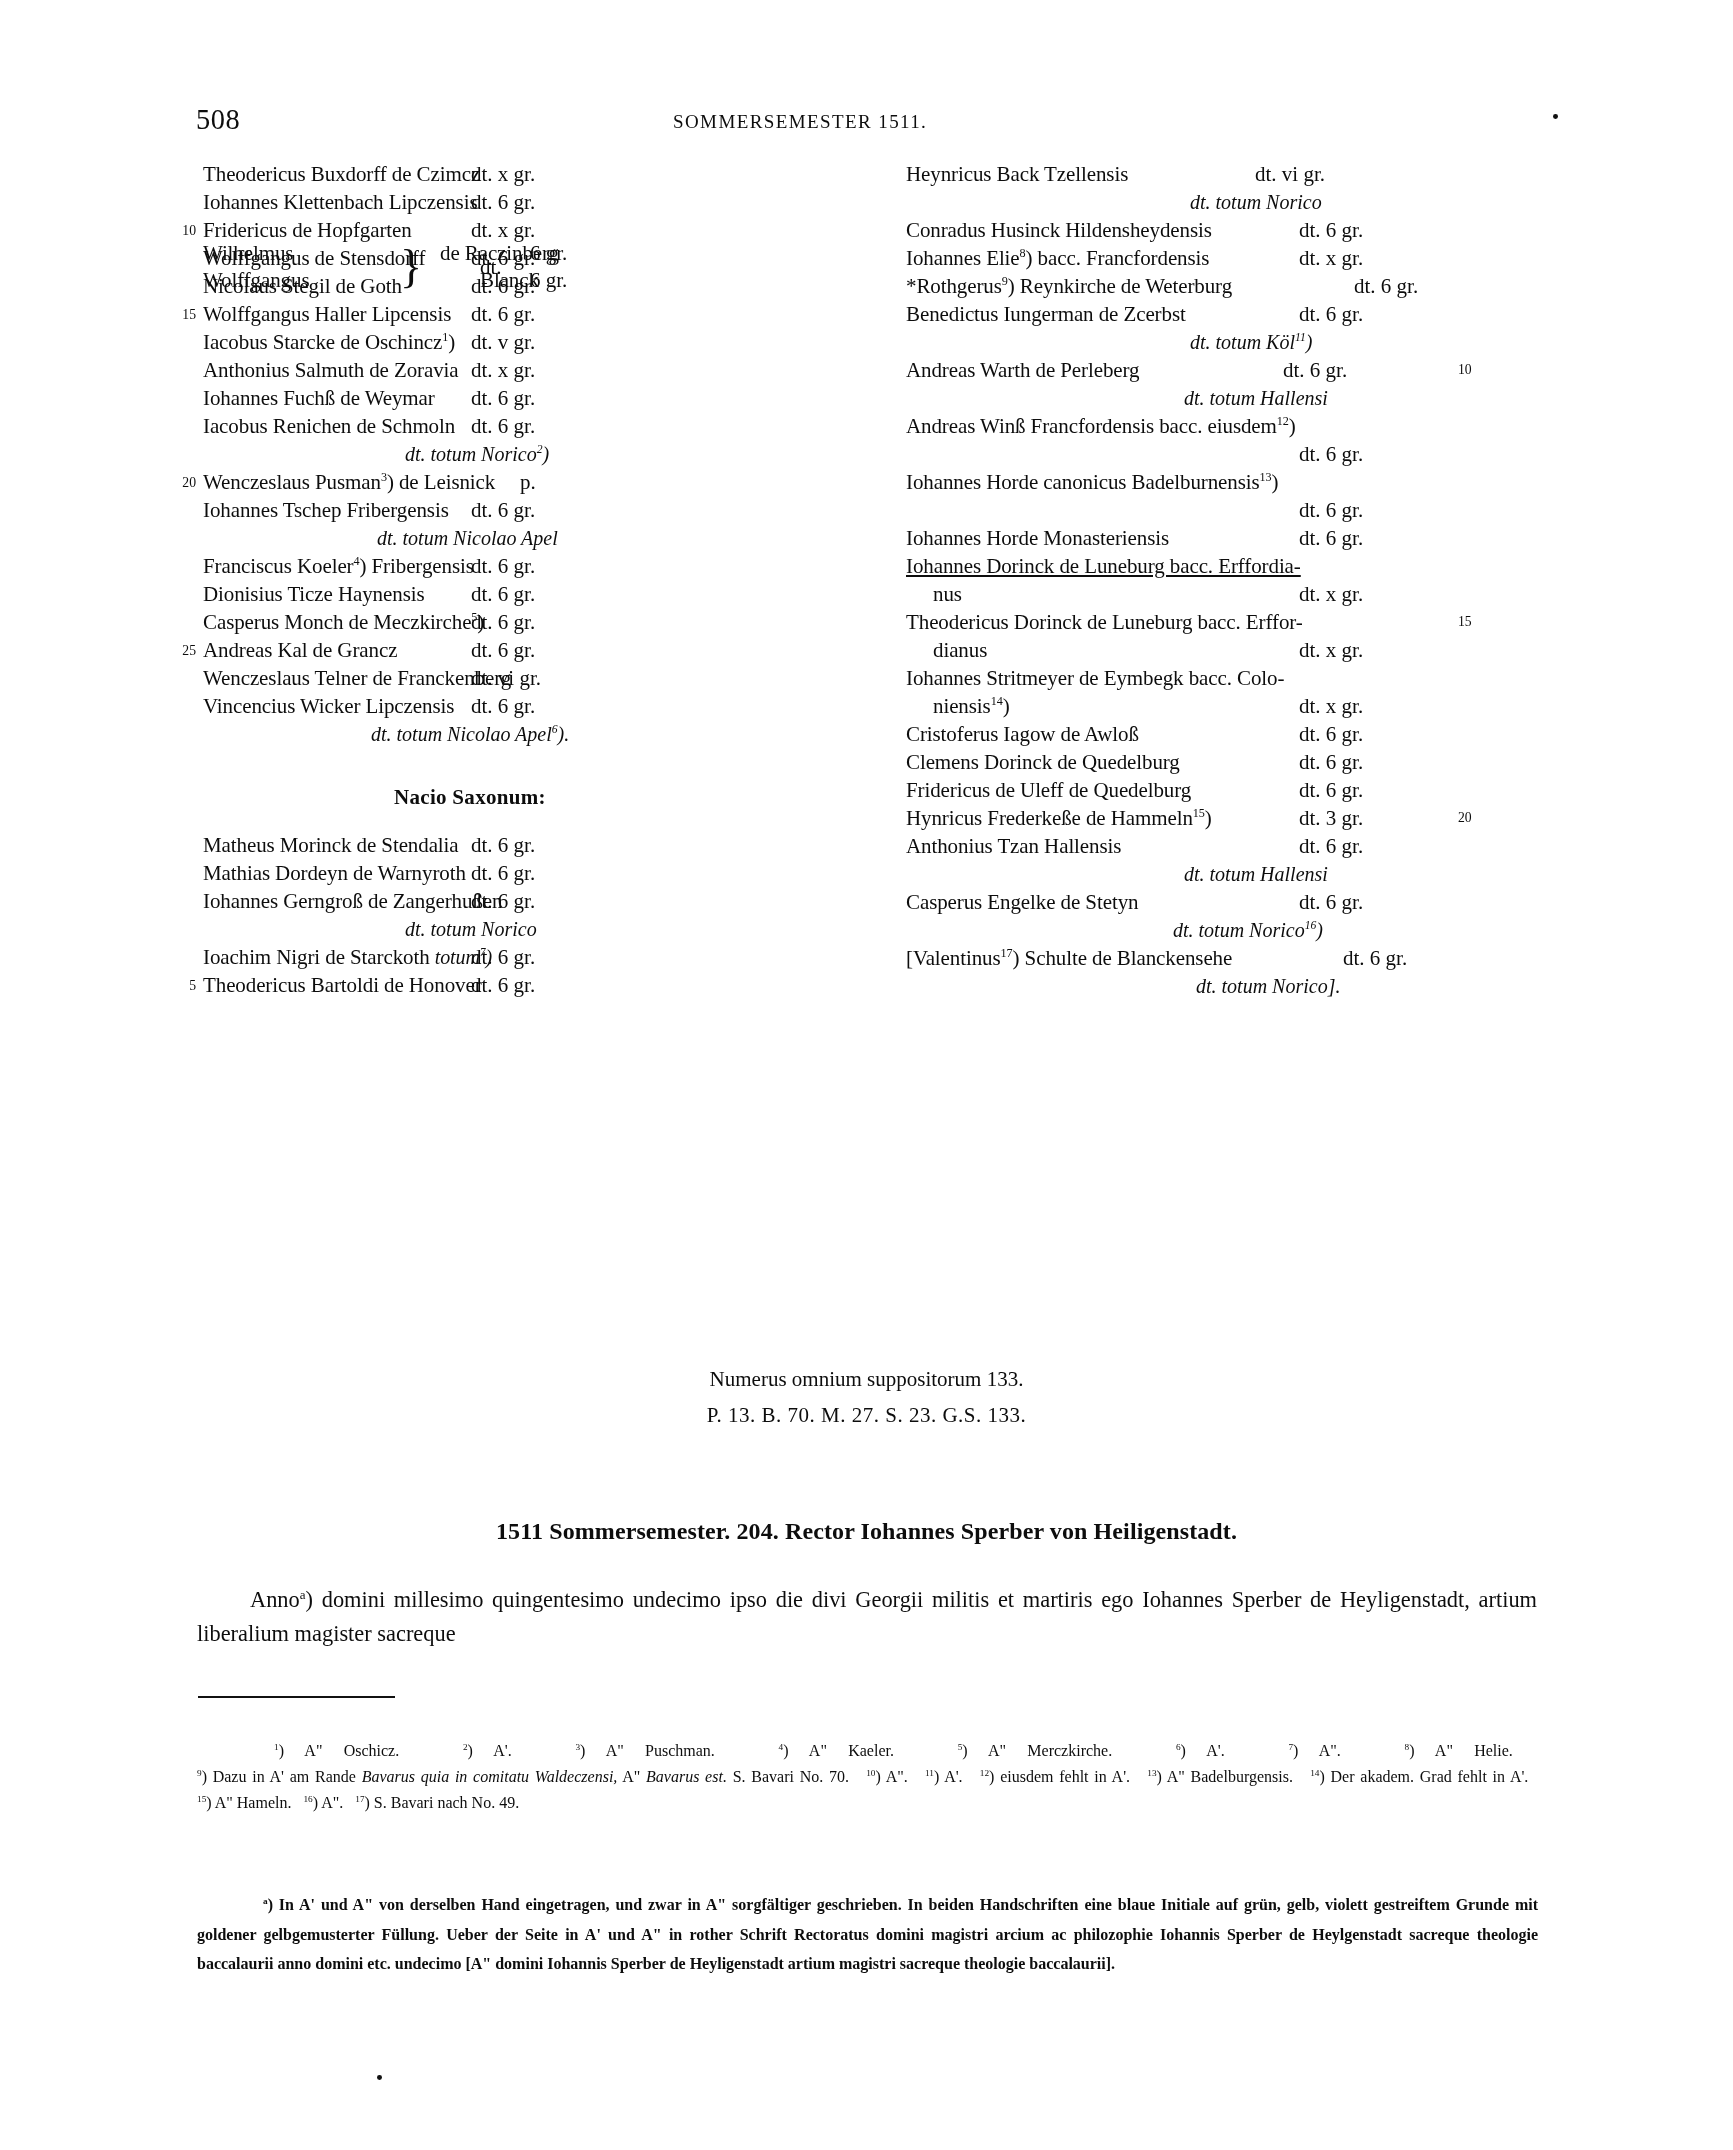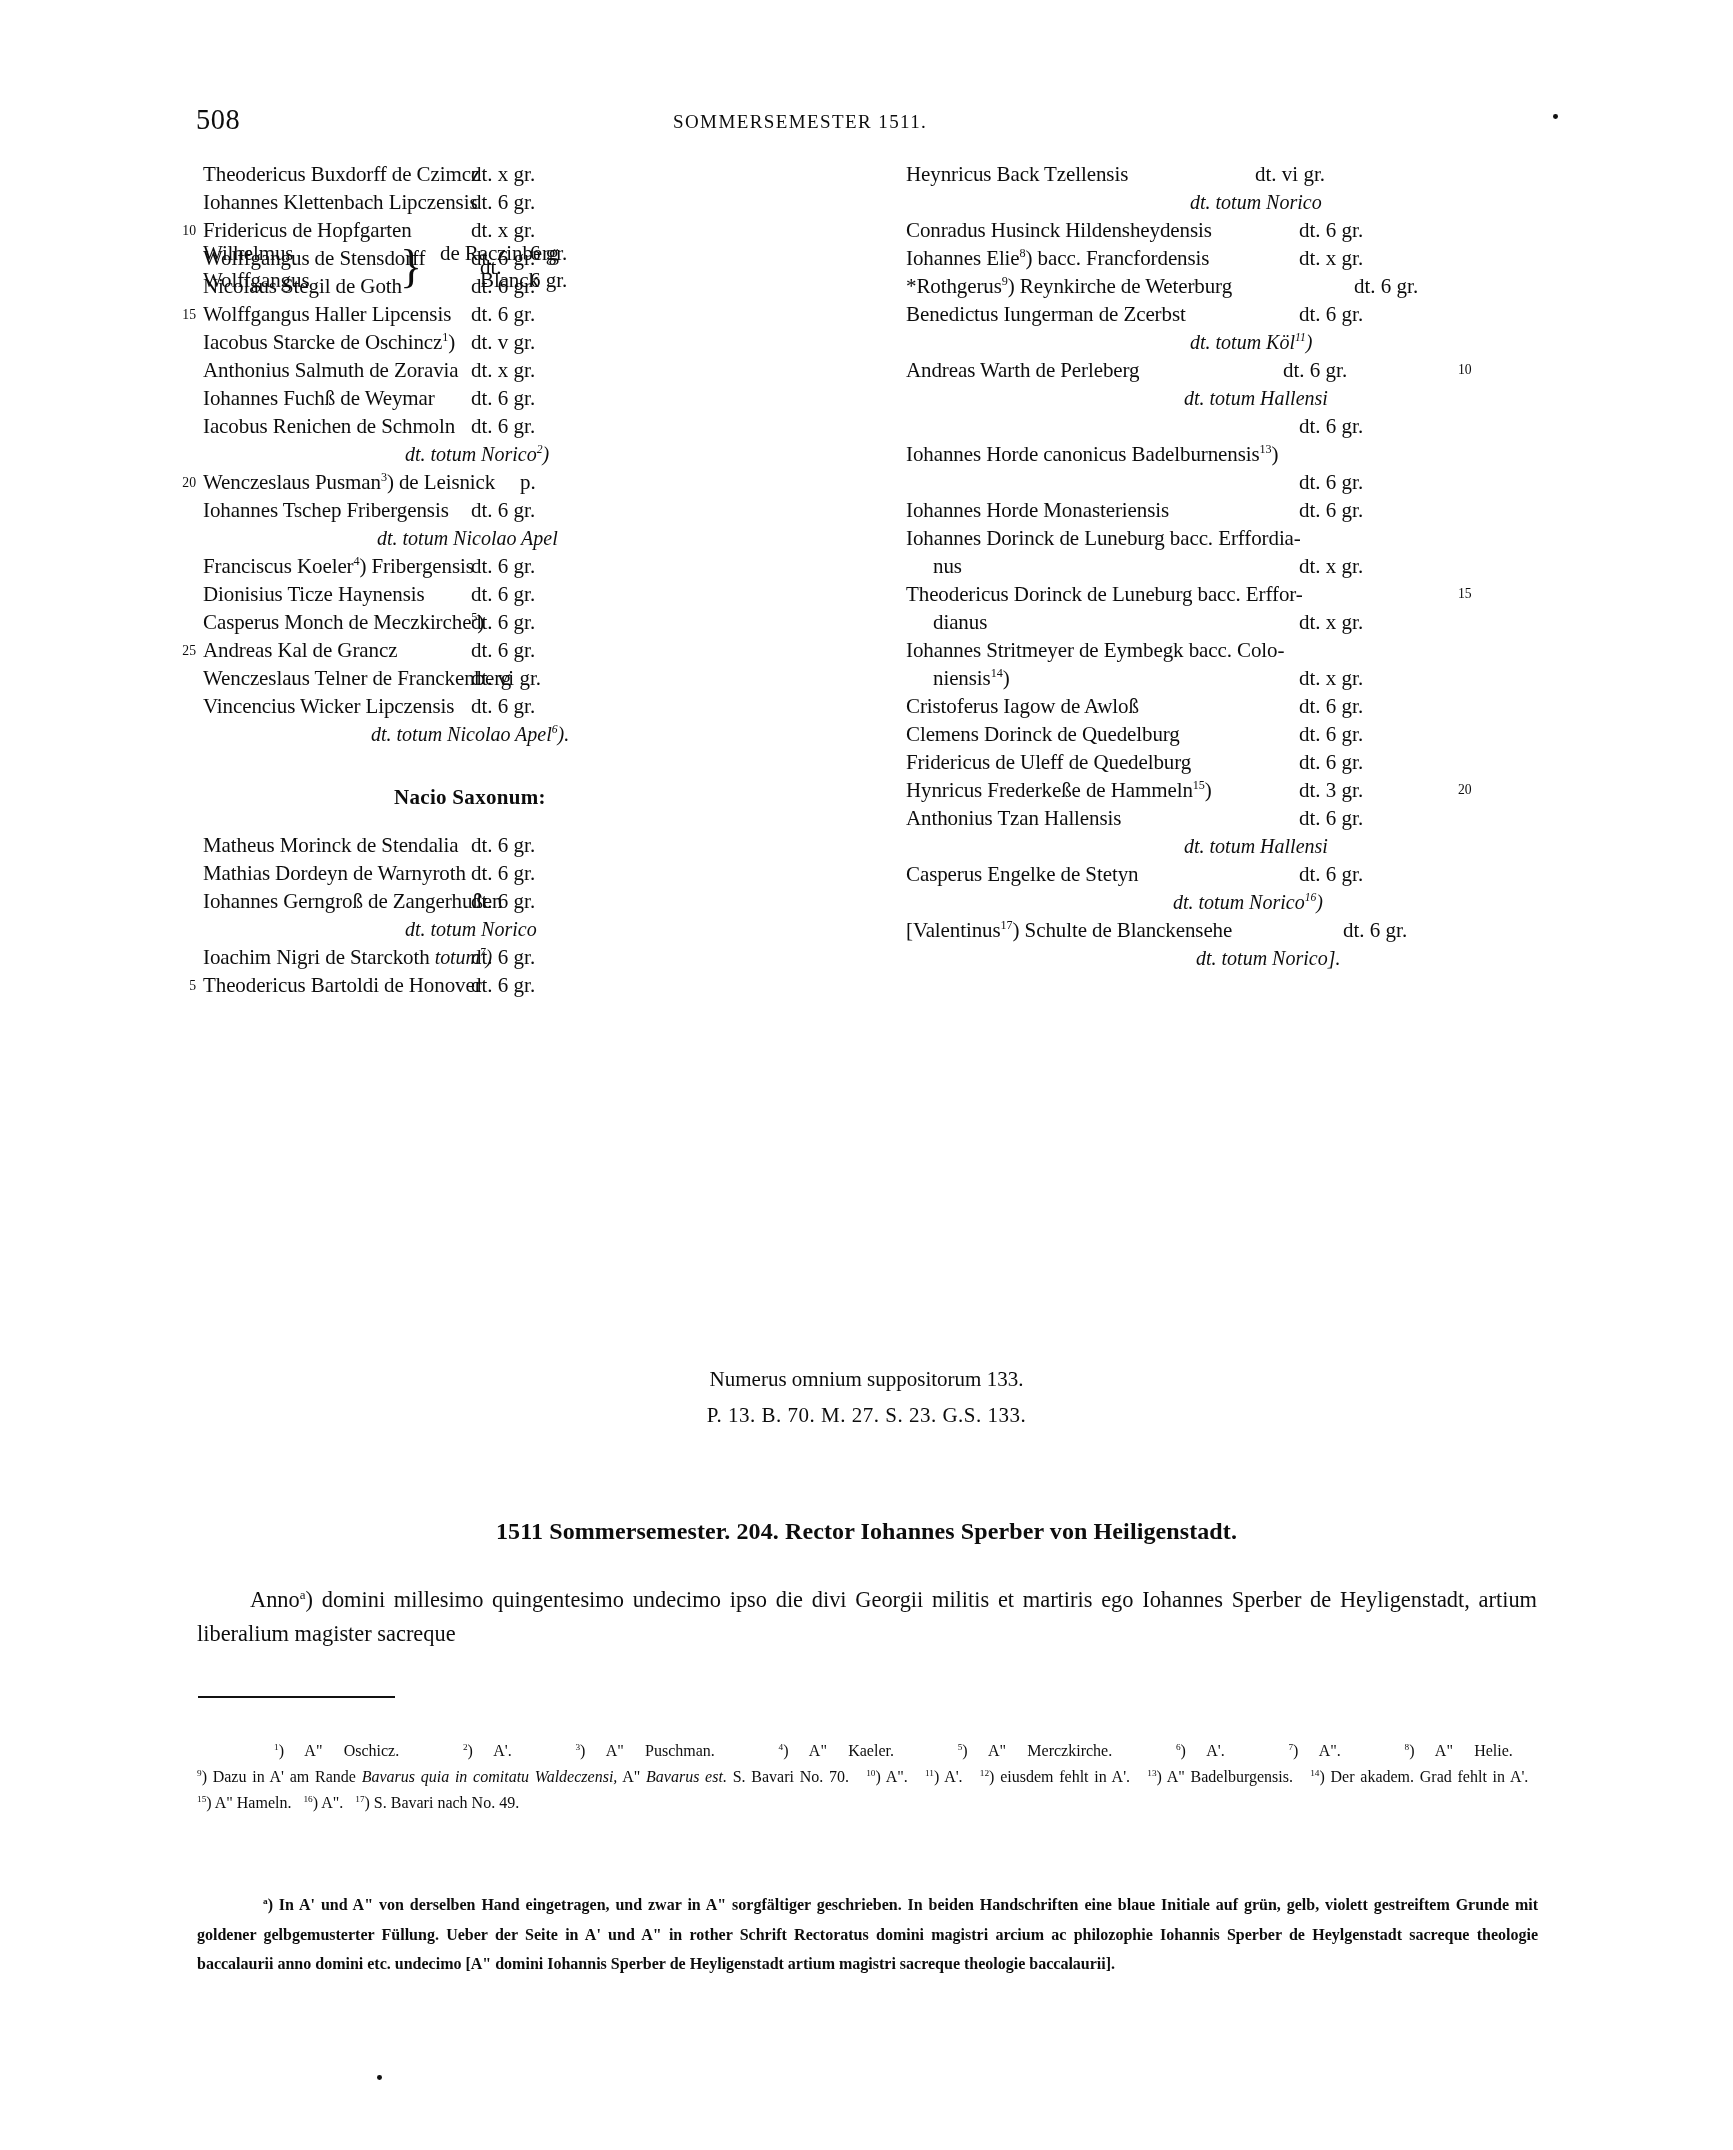--- a/index.html
+++ b/index.html
@@ -366,34 +366,37 @@
         </div>
         <div class="row">
           <span class="name" style="left:39px;">Andreas Warth de Perleberg</span>
           <span class="fee" style="left:416px;">dt. 6 gr.</span>
           <span class="rnum" style="left:591px;">10</span>
         </div>
         <div class="row">
           <span class="it" style="left:317px;">dt. totum Hallensi</span>
         </div>
         <div class="row">
+          <span class="name" style="left:39px;">Andreas Winß Francfordensis bacc. eiusdem<sup>12</sup>)</span>
+        </div>
+        <div class="row">
           <span class="fee" style="left:432px;">dt. 6 gr.</span>
         </div>
         <div class="row">
           <span class="name" style="left:39px;">Iohannes  Horde  canonicus  Badelburnensis<sup>13</sup>)</span>
         </div>
         <div class="row">
           <span class="fee" style="left:432px;">dt. 6 gr.</span>
         </div>
         <div class="row">
           <span class="name" style="left:39px;">Iohannes Horde Monasteriensis</span>
           <span class="fee" style="left:432px;">dt. 6 gr.</span>
         </div>
         <div class="row">
-          <span class="name" style="left:39px;">Iohannes Dorinck de Luneburg bacc. Erffordia-</span>
+          <span class="name" style="left:39px;text-decoration:underline;">Iohannes Dorinck de Luneburg bacc. Erffordia-</span>
         </div>
         <div class="row">
           <span class="name" style="left:66px;">nus</span>
           <span class="fee" style="left:432px;">dt. x gr.</span>
         </div>
         <div class="row">
           <span class="name" style="left:39px;">Theodericus Dorinck de Luneburg bacc. Erffor-</span>
           <span class="rnum" style="left:591px;">15</span>
         </div>
         <div class="row">

